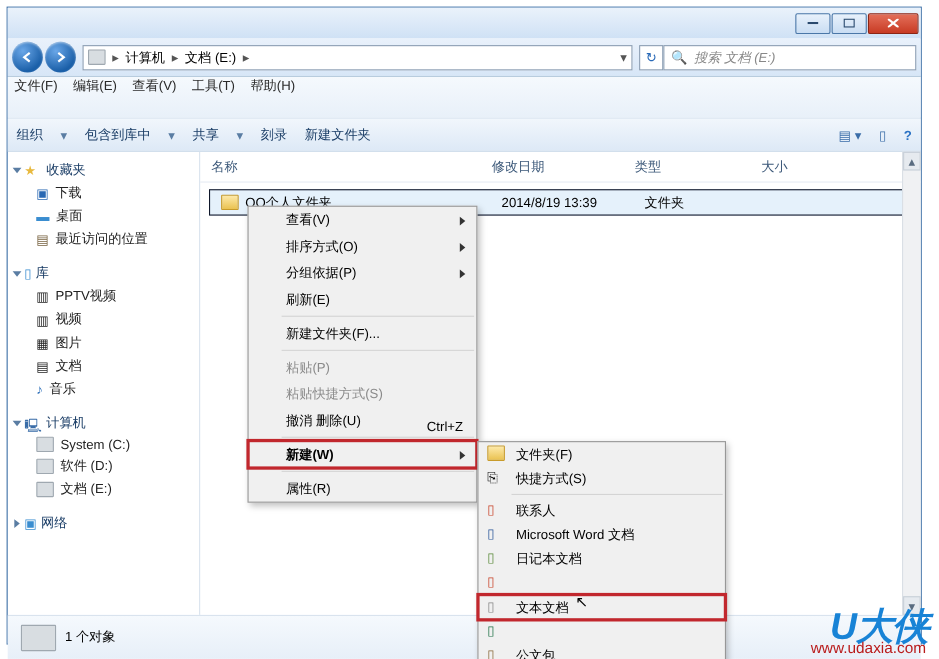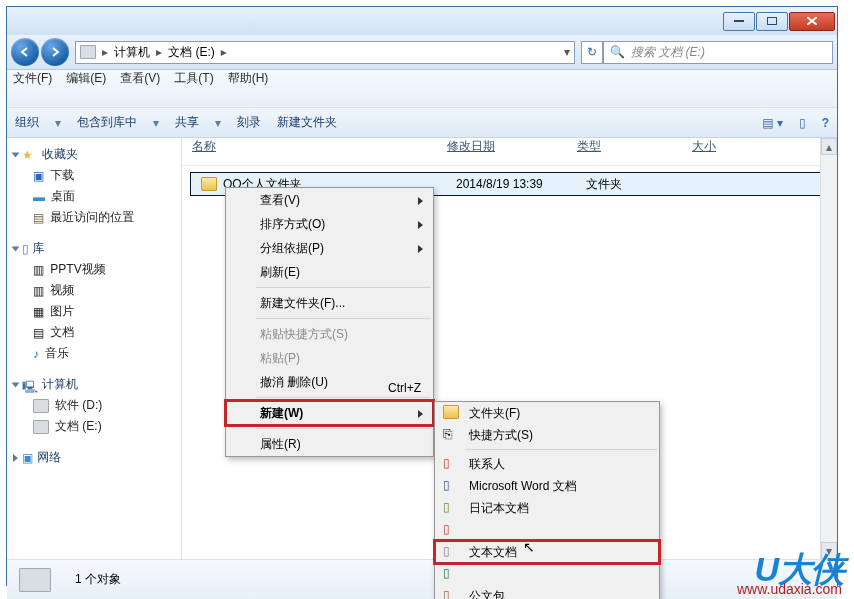--- a/index.html
+++ b/index.html
@@ -27,26 +27,26 @@
 .sbhead{display:flex;align-items:center;gap:4px;padding:2px 2px;color:#1a3d66;}
 .sbitem{display:flex;align-items:center;gap:6px;padding:2px 0 2px 22px;color:#222;}
 .tri{display:inline-block;width:0;height:0;border-top:4px solid transparent;border-bottom:4px solid transparent;border-left:5px solid #5a7da3;}
 .tri.down{transform:rotate(90deg);}
 .ic{width:16px;height:14px;display:inline-block;}
 .ic.star{color:#e8b93e;}
 .ic.folder{background:linear-gradient(#fde9a8,#eac251);border:1px solid #c89b2a;border-radius:1px;}
 .ic.drive{background:#d8dde1;border:1px solid #9fa8b0;border-radius:1px;}
 .ic.pc{color:#3a6da8;}
 .main{flex:1;position:relative;}
-.cols{height:28px;display:flex;align-items:flex-start;border-bottom:1px solid #e6ecf3;color:#3a5778;text-decoration:underline;}
+.cols{height:28px;display:flex;align-items:center;border-bottom:1px solid #e6ecf3;color:#3a5778;}
 .cols>div{padding:0 10px;}
 .c1{width:255px;}.c2{width:130px;}.c3{width:115px;}.c4{flex:1;}
 .row{height:24px;display:flex;align-items:center;border:1px solid #0f172a;background:#e5f1fb;margin:6px 8px 0 8px;}
 .row>div{padding:0 10px;}
-.statusbar{height:40px;border-top:1px solid #d9e3ee;background:linear-gradient(#f5f9fd,#e7eff8);display:flex;align-items:center;padding:0 12px;gap:24px;}
+.statusbar{height:40px;border-top:1px solid #d9e3ee;background:linear-gradient(#f5f9fd,#e7eff8);display:flex;align-items:center;padding:0 12px;gap:8px;}
 .context{position:absolute;left:225px;top:187px;width:209px;background:#f0f0f0;border:1px solid #979797;box-shadow:2px 3px 6px rgba(0,0,0,.25);}
 .ctxitem{height:24px;display:flex;align-items:center;padding:0 28px 0 34px;position:relative;}
 .ctxitem.sep{height:1px;padding:0;margin:3px 2px 3px 30px;background:#d4d4d4;}
 .ctxitem.disabled{color:#8a8a8a;}
 .ctxitem .arrow{position:absolute;right:10px;top:9px;width:0;height:0;border-top:4px solid transparent;border-bottom:4px solid transparent;border-left:5px solid #333;}
 .ctxitem.highlight{outline:3px solid #c1272d;outline-offset:-1px;font-weight:bold;}
 .ctxitem .sc{position:absolute;right:12px;margin-top:12px;}
 .submenu{position:absolute;left:434px;top:401px;width:226px;background:#f0f0f0;border:1px solid #979797;box-shadow:2px 3px 6px rgba(0,0,0,.25);}
 .subitem{height:22px;display:flex;align-items:center;padding:0 10px 0 34px;position:relative;}
 .subitem.sep{height:1px;padding:0;margin:3px 2px 3px 30px;background:#d4d4d4;}
@@ -181,20 +181,24 @@
           </div>
       </div>
       <div class="sbgroup">
         <div class="sbhead">
             <span class="tri down"></span>
             <span class="ic pc">🖳</span>
             <span>计算机</span>
           </div>
         <div class="sbitem">
             <span class="ic drive"></span>
+            <span>System (C:)</span>
+          </div>
+        <div class="sbitem">
+            <span class="ic drive"></span>
             <span>软件 (D:)</span>
           </div>
         <div class="sbitem">
             <span class="ic drive"></span>
             <span>文档 (E:)</span>
           </div>
       </div>
       <div class="sbgroup">
         <div class="sbhead">
             <span class="tri"></span>
@@ -250,24 +254,24 @@
     </div>
   <div class="ctxitem">
       <span>刷新(E)</span>
     </div>
   <div class="ctxitem sep"></div>
   <div class="ctxitem">
       <span>新建文件夹(F)...</span>
     </div>
   <div class="ctxitem sep"></div>
   <div class="ctxitem disabled">
+      <span>粘贴(P)</span>
+    </div>
+  <div class="ctxitem disabled">
       <span>粘贴快捷方式(S)</span>
-    </div>
-  <div class="ctxitem disabled">
-      <span>粘贴(P)</span>
     </div>
   <div class="ctxitem">
       <span>撤消 删除(U)</span>
       <span class="sc">Ctrl+Z</span>
     </div>
   <div class="ctxitem sep"></div>
   <div class="ctxitem highlight">
       <span>新建(W)</span>
       <span class="arrow"></span>
     </div>

